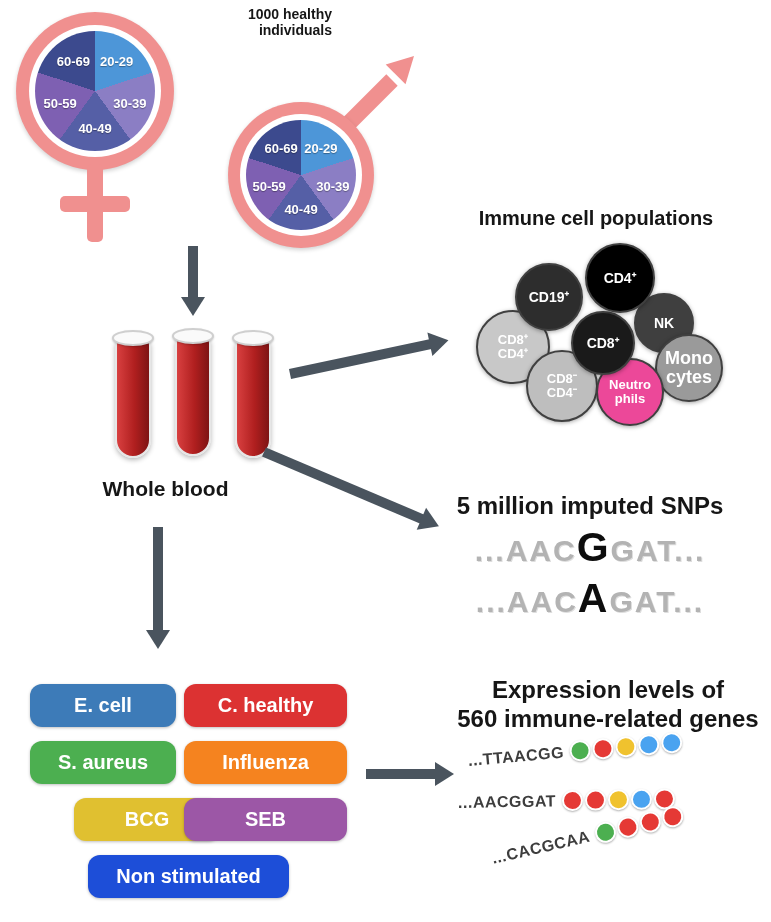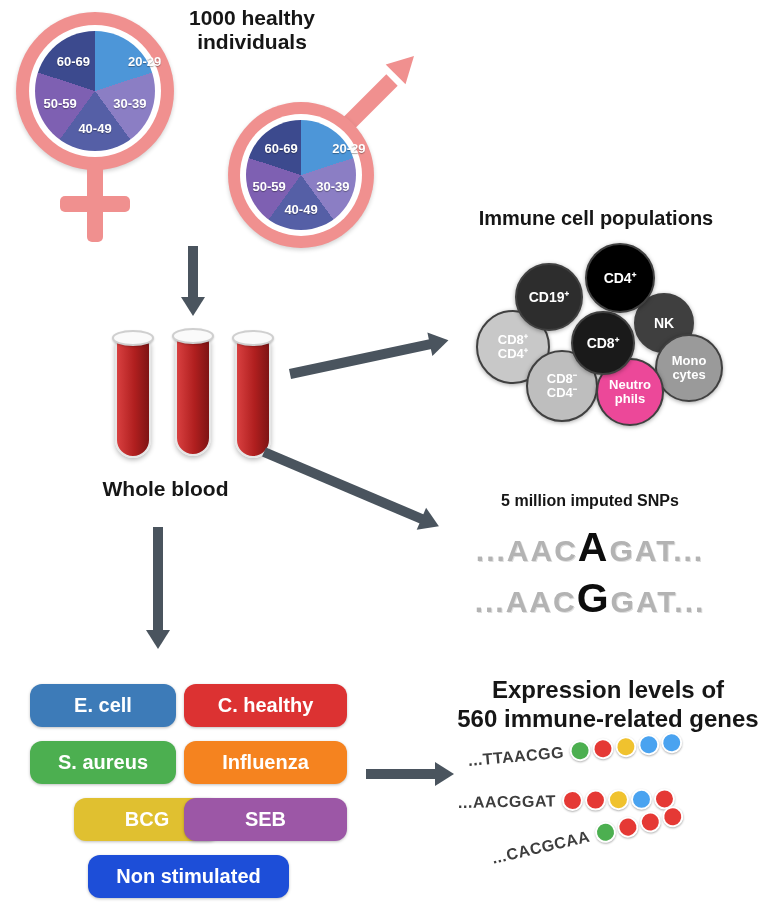--- a/index.html
+++ b/index.html
@@ -14,21 +14,21 @@
 
   
   .ring { position: absolute; border-radius: 50%; background: #F0908F;
           display: flex; align-items: center; justify-content: center;
           box-shadow: 0 2px 4px rgba(0,0,0,.18); }
   .gap  { border-radius: 50%; background: #fff; display: flex; align-items: center; justify-content: center; }
   .pie  { position: relative; border-radius: 50%; }
   .plabel { position: absolute; transform: translate(-50%,-50%);
             color: #fff; font-weight: bold; font-size: 13px; white-space: nowrap;
             text-shadow: 0 1px 1px rgba(0,0,0,.35); }
-  .p20 { left: 68%; top: 25%; margin-left: 28px; } .p30 { left: 79%; top: 60%; }
+  .p20 { left: 68%; top: 25%; } .p30 { left: 79%; top: 60%; }
   .p40 { left: 50%; top: 81%; } .p50 { left: 21%; top: 60%; }
   .p60 { left: 32%; top: 25%; }
   .bar { position: absolute; background: #F0908F; border-radius: 5px; }
 
   
   .arrow { position: absolute; }
   .arrow .shaft { position: absolute; background: #4A545E; }
   .arrow.right .shaft { left: 0; top: 7px; height: 10px; width: calc(100% - 16px); }
   .arrow.right .head { position: absolute; right: 0; top: 0; width: 0; height: 0;
       border-top: 12px solid transparent; border-bottom: 12px solid transparent;
@@ -71,21 +71,21 @@
   .gene-row { position: absolute; display: flex; align-items: center; transform-origin: left center; }
   .gseq { font-weight: bold; font-size: 16px; letter-spacing: 0.5px; color: #3d3d3d; margin-right: 4px; white-space: nowrap; }
   .bead { width: 21px; height: 21px; border-radius: 50%; border: 2px solid #fff;
       box-shadow: 0 1px 2px rgba(0,0,0,.3); margin-left: 2px; flex: none; }
 </style>
 </head>
 <body>
 
 <div id="canvas">
 
-  <div class="abs title" style="left:172px;top:6px;width:160px;font-size:21px;line-height:1.15;">1000 healthy individuals</div>
+  <div class="abs title" style="left:172px;top:6px;width:160px;font-size:14px;line-height:1.15;text-align:right;">1000 healthy individuals</div>
 
   <div>
     <div class="ring" style="left:16px;top:12px;width:158px;height:158px;">
       <div class="gap" style="width:132px;height:132px;">
         <div class="pie" style="width: 120px; height: 120px; background: conic-gradient(rgb(77, 150, 216) 0deg, rgb(77, 150, 216) 72deg, rgb(139, 126, 196) 72deg, rgb(139, 126, 196) 144deg, rgb(85, 95, 166) 144deg, rgb(85, 95, 166) 216deg, rgb(126, 96, 178) 216deg, rgb(126, 96, 178) 288deg, rgb(60, 74, 142) 288deg, rgb(60, 74, 142) 360deg);">
           <span class="plabel p20">20-29</span>
           <span class="plabel p30">30-39</span>
           <span class="plabel p40">40-49</span>
           <span class="plabel p50">50-59</span>
           <span class="plabel p60">60-69</span>
@@ -158,46 +158,46 @@
       <span class="clabel" style="font-size:13px;">CD8⁺
 CD4⁺</span>
     </div>
     <div class="cell" style="left: 515px; top: 263px; width: 68px; height: 68px; background: rgb(45, 45, 45);">
       <span class="clabel">CD19⁺</span>
     </div>
     <div class="cell" style="left: 634px; top: 293px; width: 60px; height: 60px; background: rgb(63, 63, 63);">
       <span class="clabel">NK</span>
     </div>
     <div class="cell" style="left: 655px; top: 334px; width: 68px; height: 68px; background: rgb(154, 154, 154);">
-      <span class="clabel" style="font-size:13px;">Mono
+      <span class="clabel" style="font-size:18px;">Mono
 cytes</span>
     </div>
     <div class="cell" style="left: 526px; top: 350px; width: 72px; height: 72px; background: rgb(190, 190, 190);">
       <span class="clabel" style="font-size:13px;">CD8⁻
 CD4⁻</span>
     </div>
     <div class="cell" style="left: 596px; top: 358px; width: 68px; height: 68px; background: #ec4899;">
       <span class="clabel" style="font-size:13px;">Neutro
 phils</span>
     </div>
     <div class="cell" style="left: 571px; top: 311px; width: 64px; height: 64px; background: rgb(26, 26, 26);">
       <span class="clabel">CD8⁺</span>
     </div>
     <div class="cell" style="left: 585px; top: 243px; width: 70px; height: 70px; background: rgb(0, 0, 0);">
       <span class="clabel">CD4⁺</span>
     </div>
   </div>
 
-  <div class="abs title" style="left:420px;top:492px;width:340px;font-size:16px;">5 million imputed SNPs</div>
+  <div class="abs title" style="left:420px;top:492px;width:340px;font-size:24px;">5 million imputed SNPs</div>
   <div class="abs" style="left:420px;top:526px;width:340px;text-align:center;">
     <div class="snp-line">
+      <span class="snp-dim">...AAC</span><span class="snp-var">G</span><span class="snp-dim">GAT...</span>
+    </div>
+    <div class="snp-line">
       <span class="snp-dim">...AAC</span><span class="snp-var">A</span><span class="snp-dim">GAT...</span>
-    </div>
-    <div class="snp-line">
-      <span class="snp-dim">...AAC</span><span class="snp-var">G</span><span class="snp-dim">GAT...</span>
     </div>
   </div>
 
   <div>
     <div class="pill" style="left: 30px; top: 684px; width: 146px; height: 43px; background: rgb(61, 123, 184);">E. cell</div>
     <div class="pill" style="left: 184px; top: 684px; width: 163px; height: 43px; background: rgb(220, 50, 50);">C. healthy</div>
     <div class="pill" style="left: 30px; top: 741px; width: 146px; height: 43px; background: rgb(76, 175, 80);">S. aureus</div>
     <div class="pill" style="left: 184px; top: 741px; width: 163px; height: 43px; background: rgb(245, 131, 31);">Influenza</div>
     <div class="pill" style="left: 30px; top: 798px; width: 146px; height: 43px; background: rgb(224, 192, 48); margin-left: 44px;">BCG</div>
     <div class="pill" style="left: 184px; top: 798px; width: 163px; height: 43px; background: rgb(156, 87, 166);">SEB</div>

